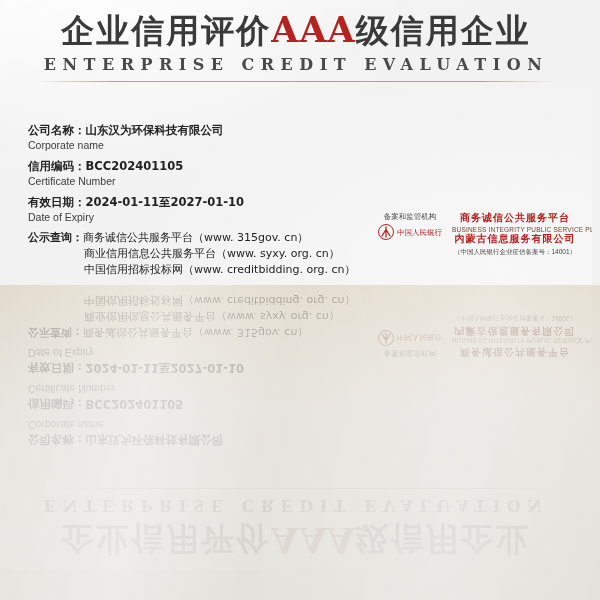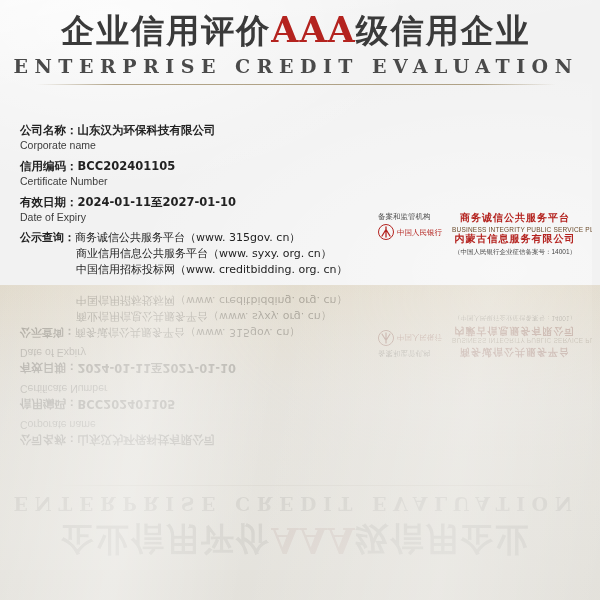--- a/index.html
+++ b/index.html
@@ -71,36 +71,36 @@
     white-space: nowrap;
   }
   .title-cn .aaa {
     color: #b4231f;
     font-size: 35px;
     letter-spacing: 1px;
   }
   .title-en {
     margin-top: 5px;
     font-family: "DejaVu Serif", "Liberation Serif", serif;
-    font-size: 19px;
+    font-size: 16px;
     letter-spacing: 6.5px;
     color: #4a4a4a;
     font-weight: bold;
     white-space: nowrap;
   }
   .title-rule {
     margin: 7px auto 0;
     width: 520px;
     height: 1px;
     background: linear-gradient(90deg, rgba(120,95,45,0) 0%, rgba(120,95,45,0.55) 15%, rgba(120,95,45,0.55) 85%, rgba(120,95,45,0) 100%);
   }
 
   .fields {
     position: absolute;
-    left: 20px;
+    left: 28px;
     top: 122px;
     width: 430px;
     color: #2e2e2e;
   }
   .field-row {
     margin-bottom: 2px;
   }
   .field-cn {
     font-family: "DejaVu Sans", "Liberation Sans", sans-serif;
     font-size: 11.5px;
@@ -132,21 +132,21 @@
   
   .logo-zone {
     position: absolute;
     right: 14px;
     top: 212px;
     display: flex;
     align-items: flex-start;
     gap: 10px;
   }
   .logo-col {
-    text-align: left;
+    text-align: center;
     line-height: 1.25;
   }
   .logo-col .cap {
     font-family: "DejaVu Sans", "Liberation Sans", sans-serif;
     font-size: 7.5px;
     color: #4a4a4a;
     white-space: nowrap;
   }
   .bank-badge {
     display: flex;

